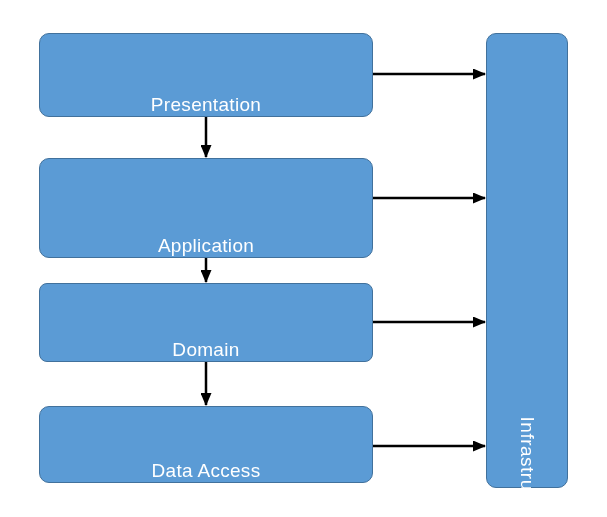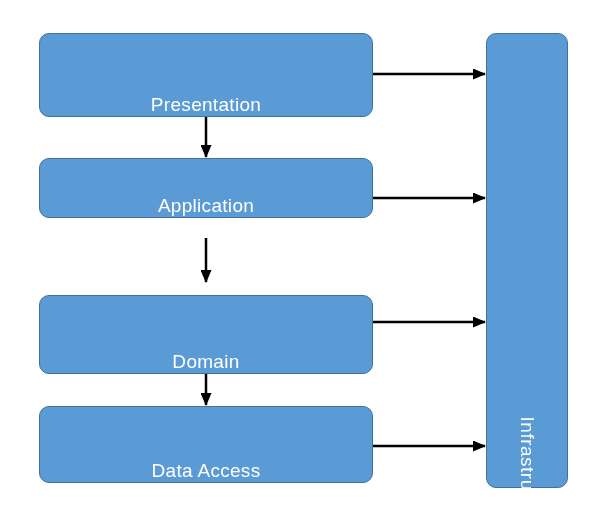--- a/index.html
+++ b/index.html
@@ -34,22 +34,22 @@
     justify-content: center;
     color: #ffffff;
     font-size: 19px;
     letter-spacing: 0.3px;
   }
   .layer {
     left: 39px;
     width: 334px;
   }
   .l1 { top: 33px;  height: 84px; }
-  .l2 { top: 158px; height: 60px; }
-  .l3 { top: 295px; height: 79px; }
+  .l2 { top: 158px; height: 100px; }
+  .l3 { top: 283px; height: 79px; border-radius: 8px; }
   .l4 { top: 406px; height: 77px; }
   .infra {
     left: 486px;
     top: 33px;
     width: 82px;
     height: 455px;
   }
   .vtext {
     display: inline-block;
     transform: rotate(90deg);

